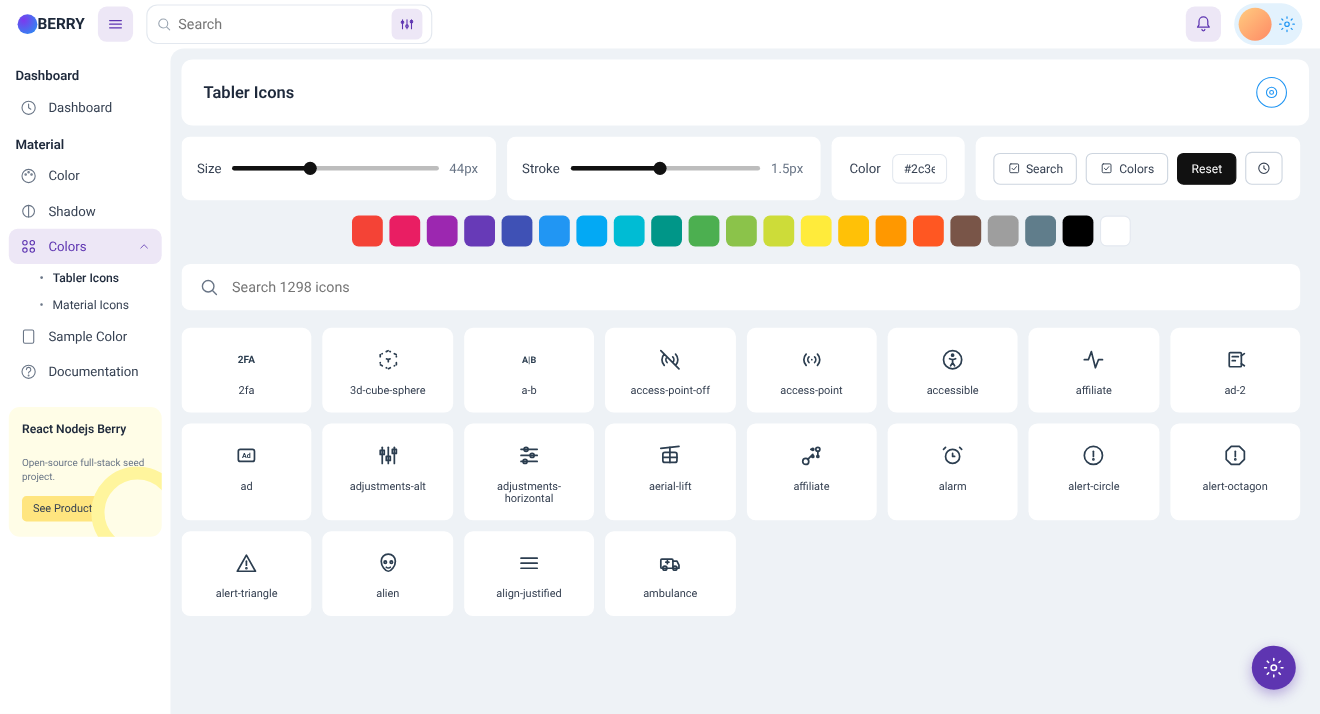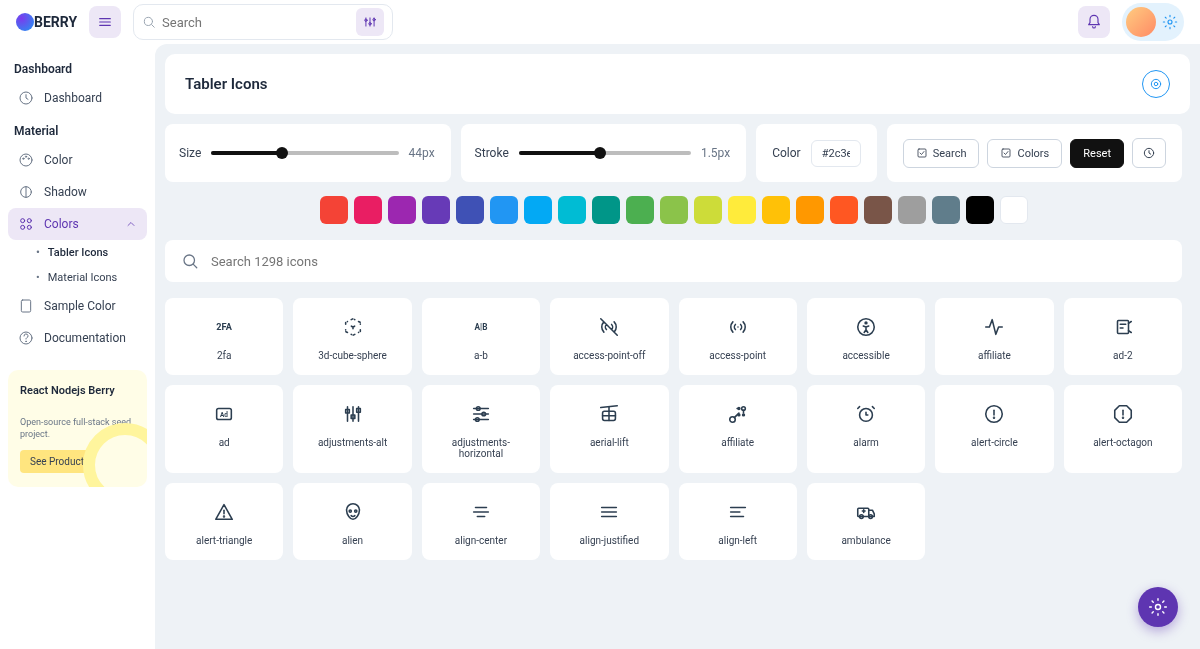--- a/index.html
+++ b/index.html
@@ -412,41 +412,25 @@
             <svg class="icon-svg" viewBox="0 0 24 24">
               <path d="M12 3c4 0 7 3 7 7 0 5-4 10-7 10s-7-5-7-10c0-4 3-7 7-7z"></path>
               <circle cx="9" cy="11" r="1.2"></circle>
               <circle cx="15" cy="11" r="1.2"></circle>
               <path d="M10 16c1 1 3 1 4 0"></path>
             </svg>
             <span class="icon-name">alien</span>
           </div>
           <div class="icon-cell">
             <svg class="icon-svg" viewBox="0 0 24 24">
-              <line x1="6" y1="7" x2="18" y2="7"></line>
-              <line x1="4" y1="12" x2="20" y2="12"></line>
-              <line x1="8" y1="17" x2="16" y2="17"></line>
-            </svg>
-            <span class="icon-name">align-center</span>
-          </div>
-          <div class="icon-cell">
-            <svg class="icon-svg" viewBox="0 0 24 24">
               <line x1="4" y1="7" x2="20" y2="7"></line>
               <line x1="4" y1="12" x2="20" y2="12"></line>
               <line x1="4" y1="17" x2="20" y2="17"></line>
             </svg>
             <span class="icon-name">align-justified</span>
-          </div>
-          <div class="icon-cell">
-            <svg class="icon-svg" viewBox="0 0 24 24">
-              <line x1="4" y1="7" x2="20" y2="7"></line>
-              <line x1="4" y1="12" x2="14" y2="12"></line>
-              <line x1="4" y1="17" x2="18" y2="17"></line>
-            </svg>
-            <span class="icon-name">align-left</span>
           </div>
           <div class="icon-cell">
             <svg class="icon-svg" viewBox="0 0 24 24">
               <rect x="3" y="8" width="12" height="9" rx="1"></rect>
               <path d="M15 10h4l2 4v3h-6"></path>
               <circle cx="7" cy="17" r="2"></circle>
               <circle cx="17" cy="17" r="2"></circle>
               <path d="M8 11h3M9.5 9.5v3"></path>
             </svg>
             <span class="icon-name">ambulance</span>

